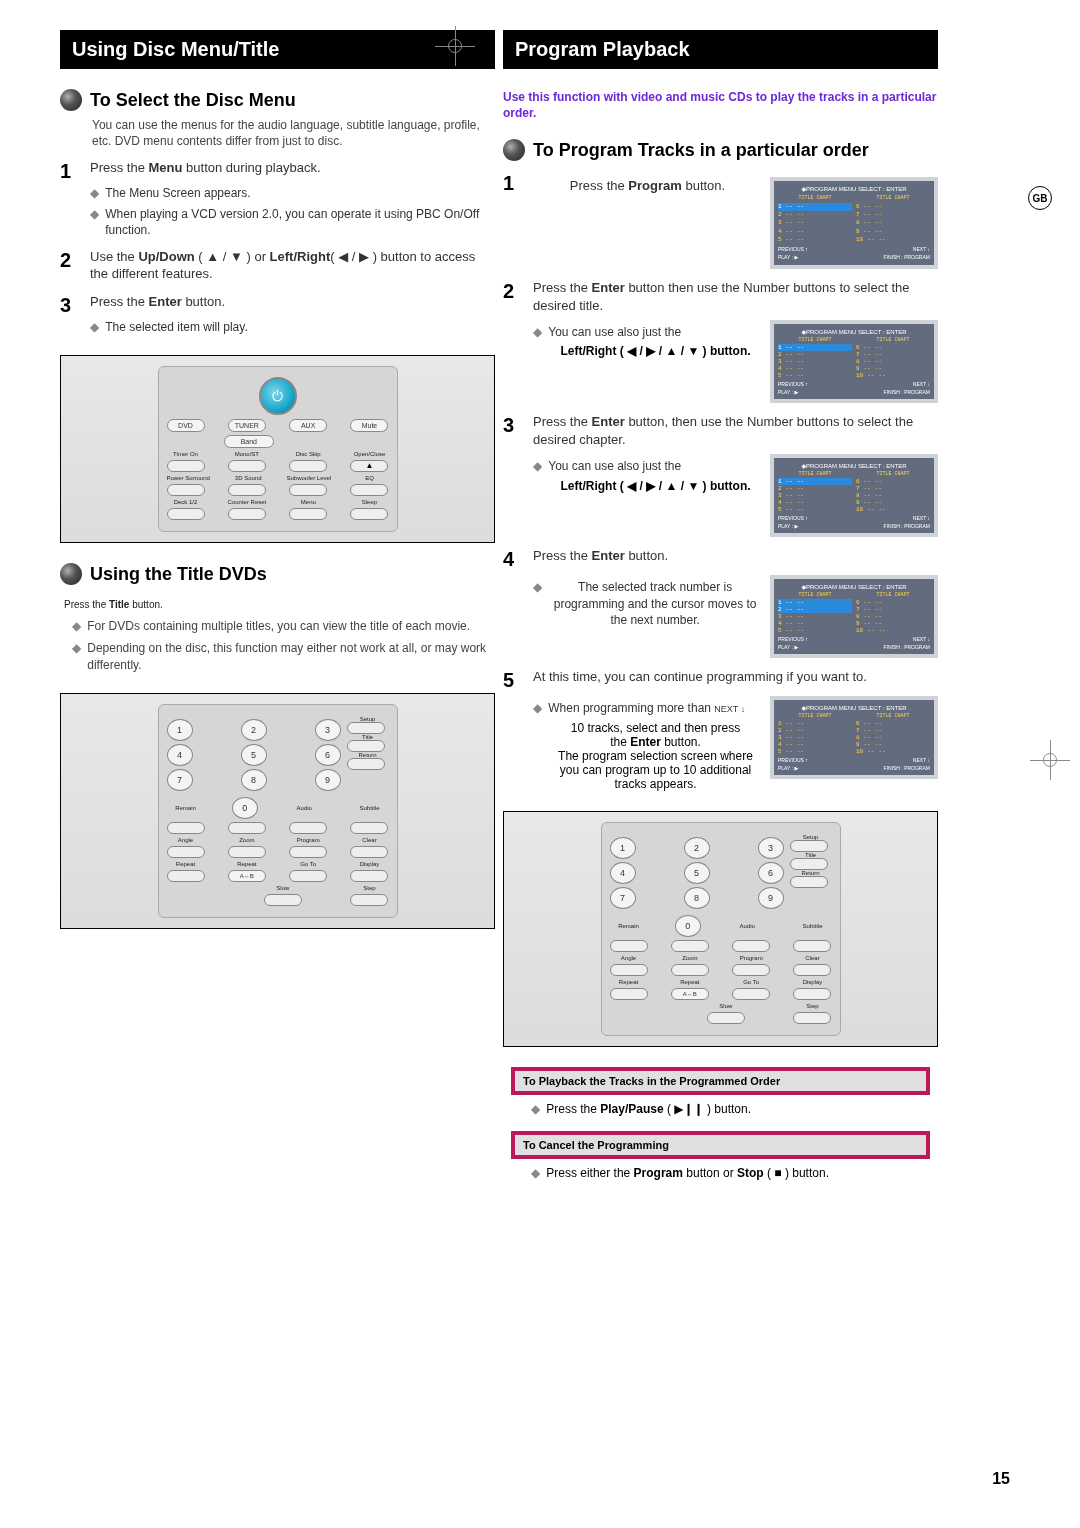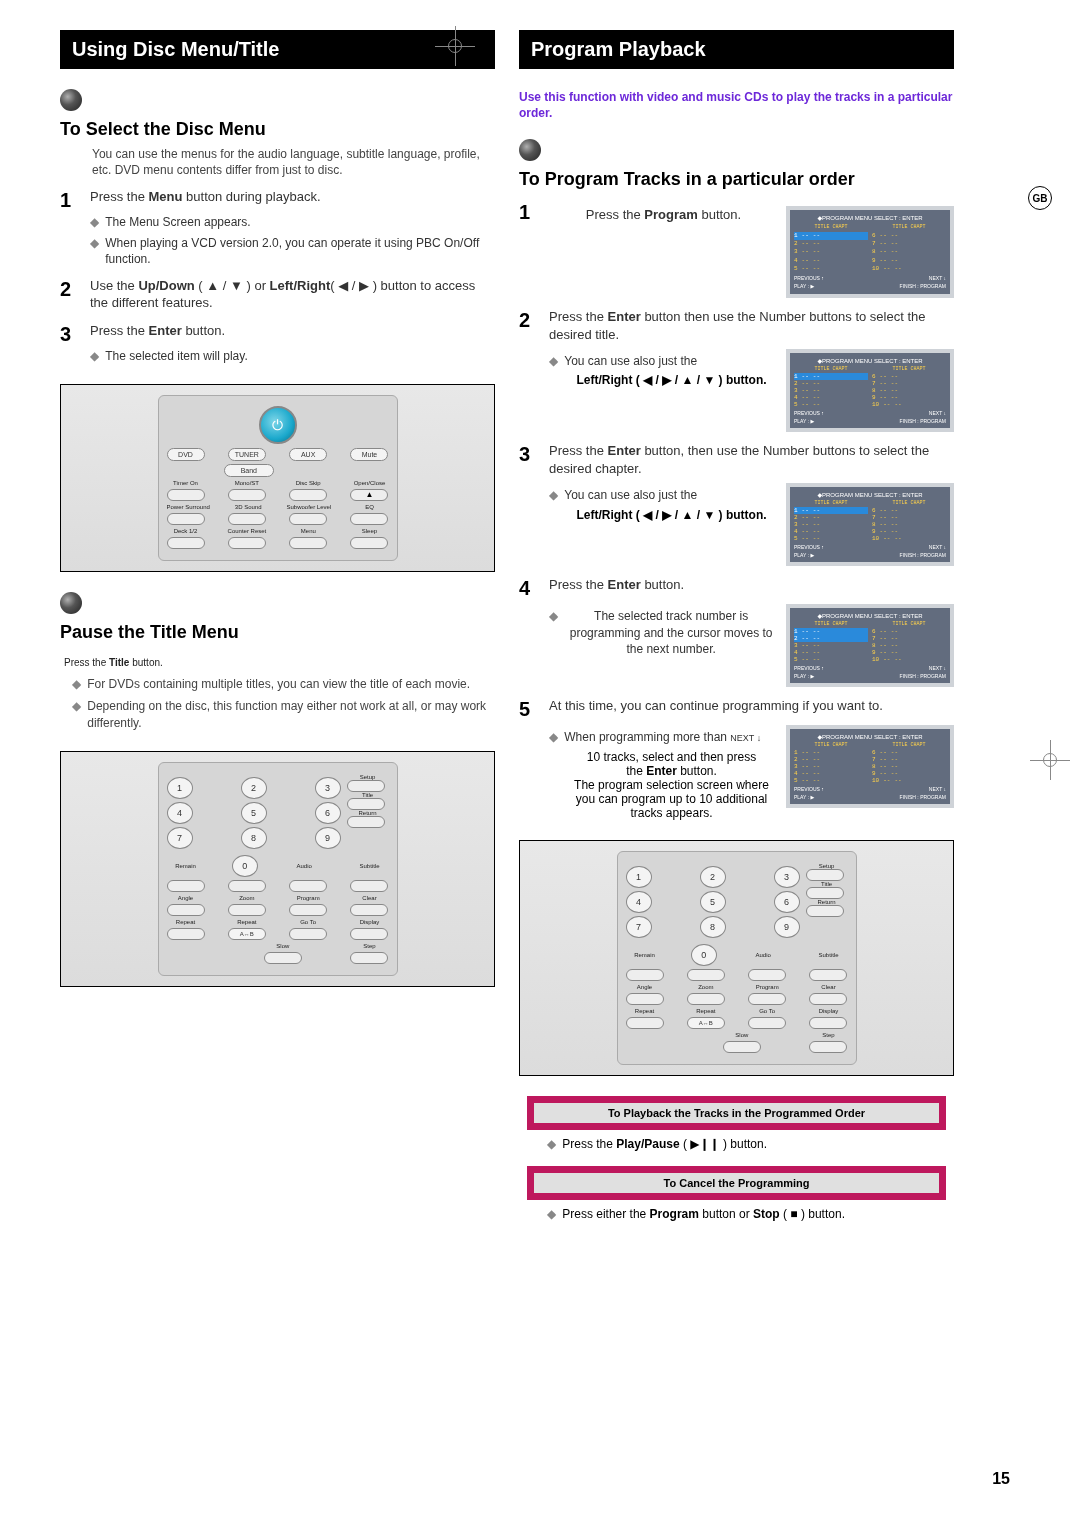--- a/index.html
+++ b/index.html
@@ -39,39 +39,38 @@
   .crop-mark::after { width: 1px; height: 40px; left: 20px; }
   .crop-mark .circ {
     position: absolute;
     border: 1px solid #888;
     border-radius: 50%;
     width: 14px; height: 14px;
     top: 13px; left: 13px;
   }
   .columns {
     display: flex;
-    gap: 24px;
+    gap: 8px;
   }
   .col {
     width: 435px;
   }
   .section-bar {
     background: #000;
     color: #fff;
     font-weight: bold;
     font-size: 20px;
     padding: 8px 12px;
     margin-bottom: 20px;
   }
   .bullet-head {
     display: flex;
-    align-items: flex-start;
+    align-items: center;
     gap: 8px;
     margin: 18px 0 6px;
-    flex-direction: column;
   }
   .bullet-head .dot {
     width: 22px; height: 22px;
     border-radius: 50%;
     background: radial-gradient(circle at 35% 35%, #b0b0b0 0%, #555 40%, #222 100%);
   }
   .bullet-head .title {
     font-weight: bold;
     font-size: 18px;
   }
@@ -225,24 +224,23 @@
   }
   .osd .ftr {
     display: flex;
     justify-content: space-between;
     font-size: 5px;
     margin-top: 2px;
     color: #fff;
   }
   .subbox {
     background: #e0e0e0;
-    border: 7px solid #be185d;
+    border: 4px solid #be185d;
     font-size: 11px;
     font-weight: bold;
-    text-align: center;
     padding: 4px 8px;
     margin: 14px 8px 6px;
   }
   .press-line {
     font-size: 12px;
     margin: 4px 0 4px 28px;
     display: flex;
     gap: 6px;
     line-height: 1.35;
   }
@@ -401,21 +399,21 @@
               <div class="bar-btn"></div>
               <div class="bar-btn"></div>
               <div class="bar-btn"></div>
               <div class="bar-btn"></div>
             </div>
         </div>
       </div>
 
       <div class="bullet-head">
         <div class="dot"></div>
-        <div class="title">Pause the Title Menu</div>
+        <div class="title">Using the Title DVDs</div>
       </div>
 
       <div class="title-press">
         <span>Press the </span><span style="font-weight:bold">Title</span><span> button.</span>
       </div>
       <div class="note">
           <span class="dia">◆</span>
           <span>For DVDs containing multiple titles, you can view the title of each movie.</span>
         </div>
       <div class="note">

